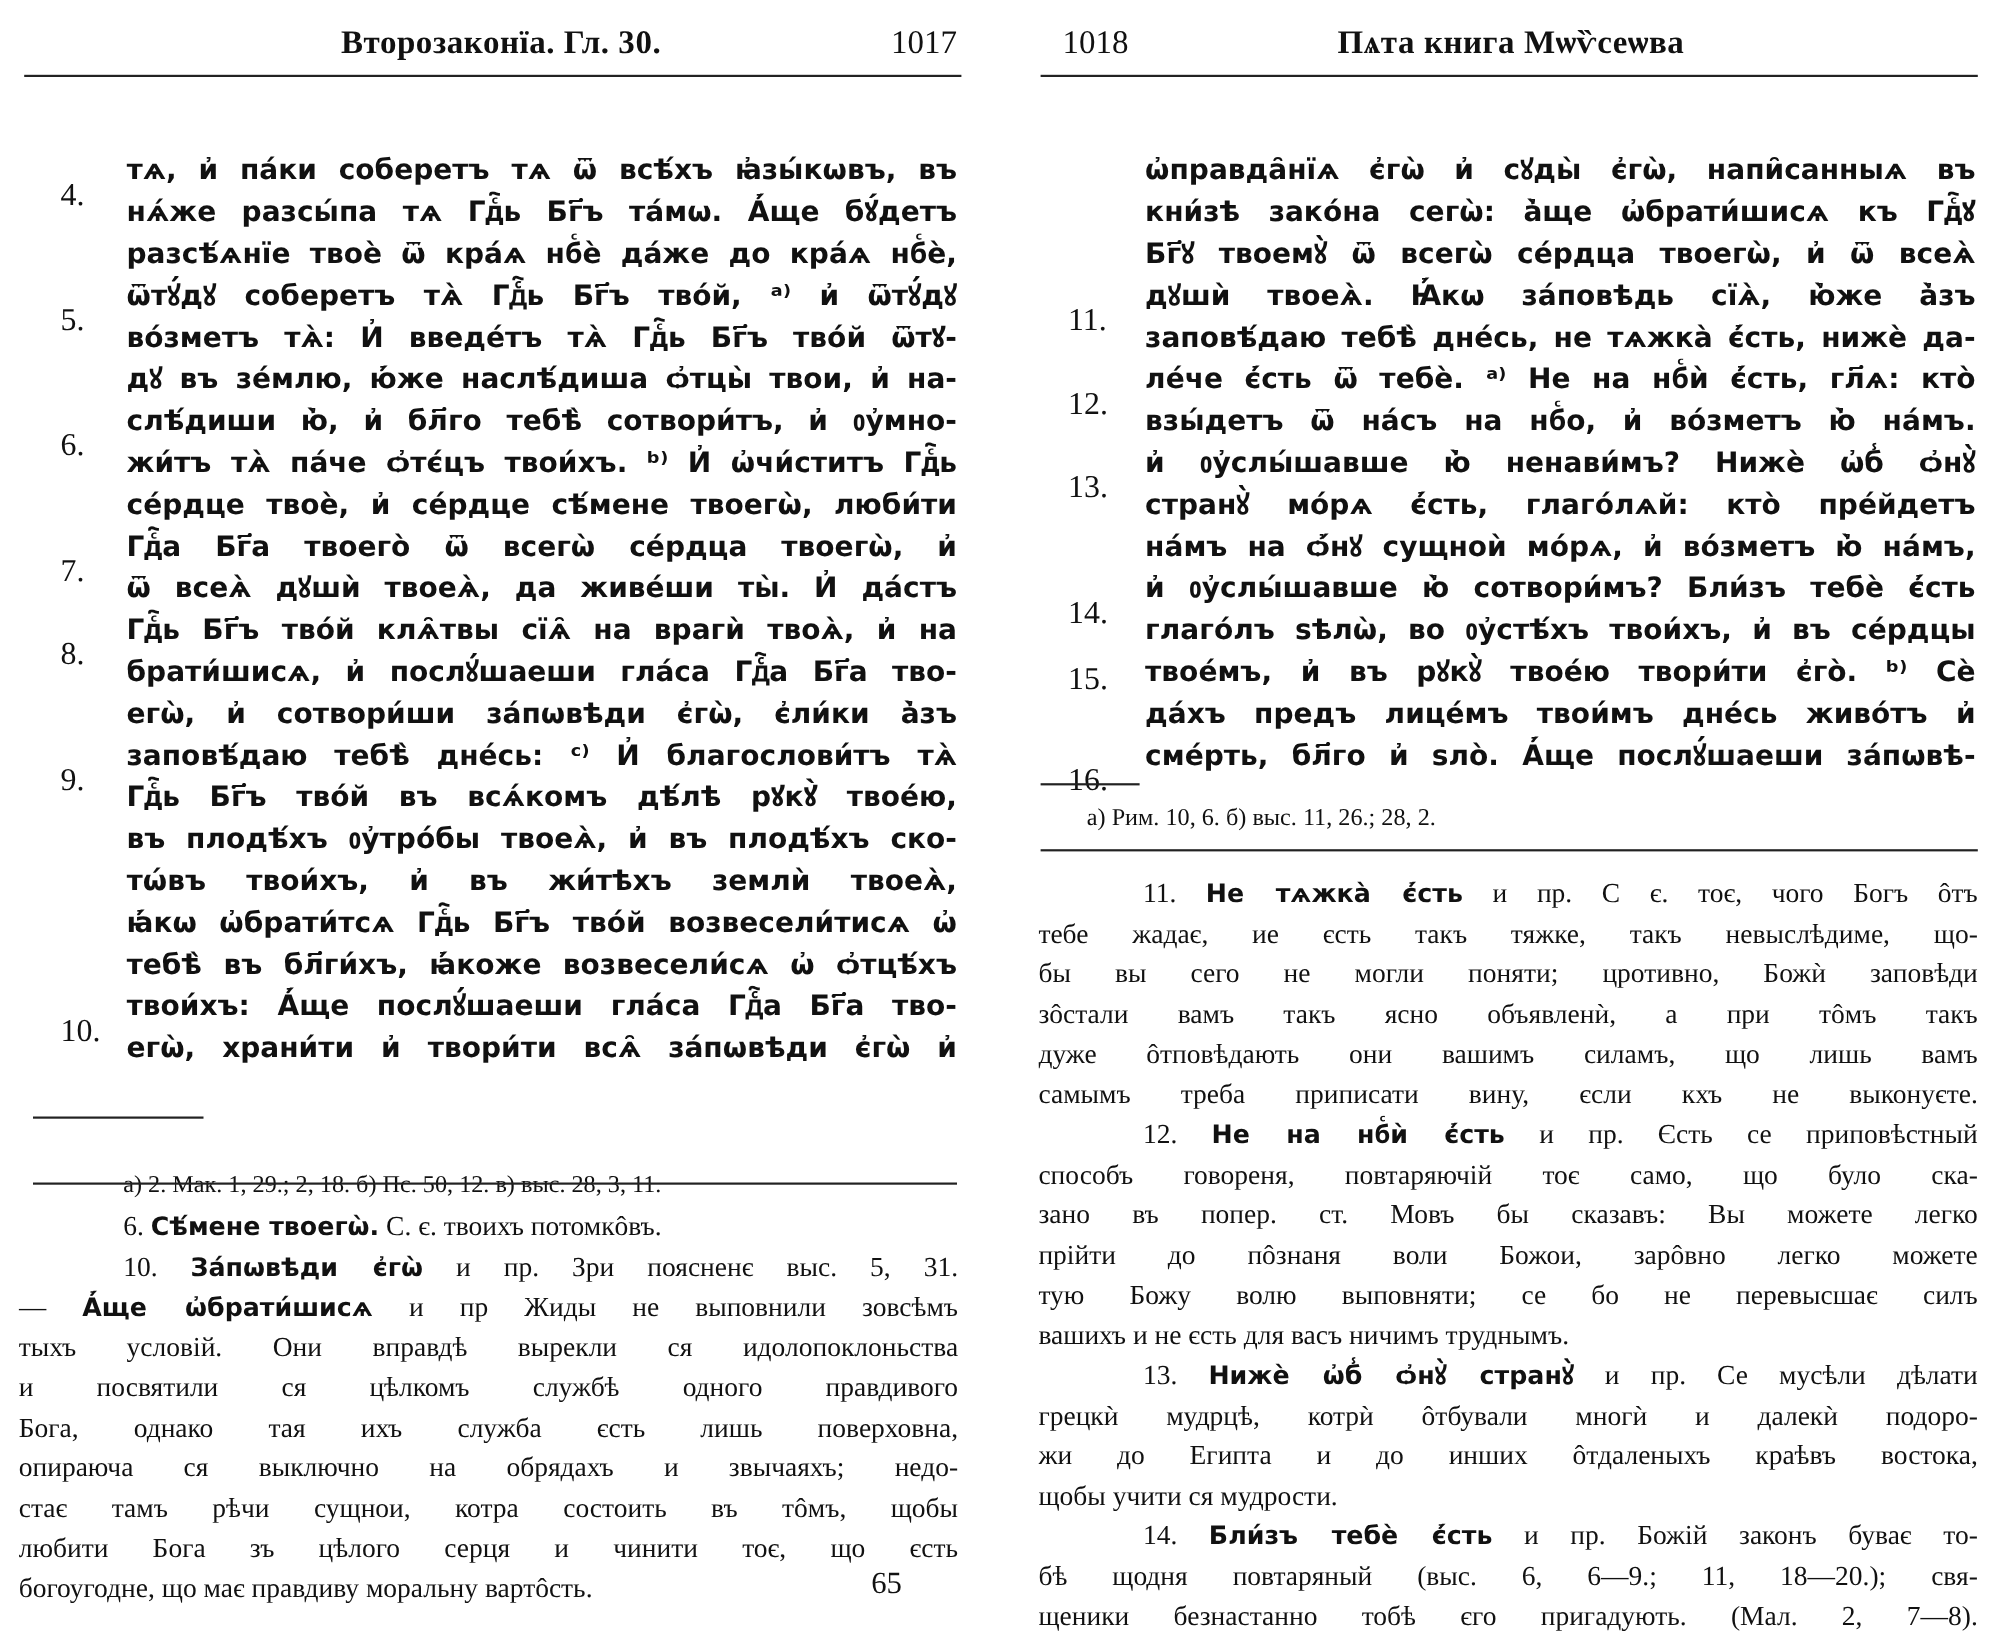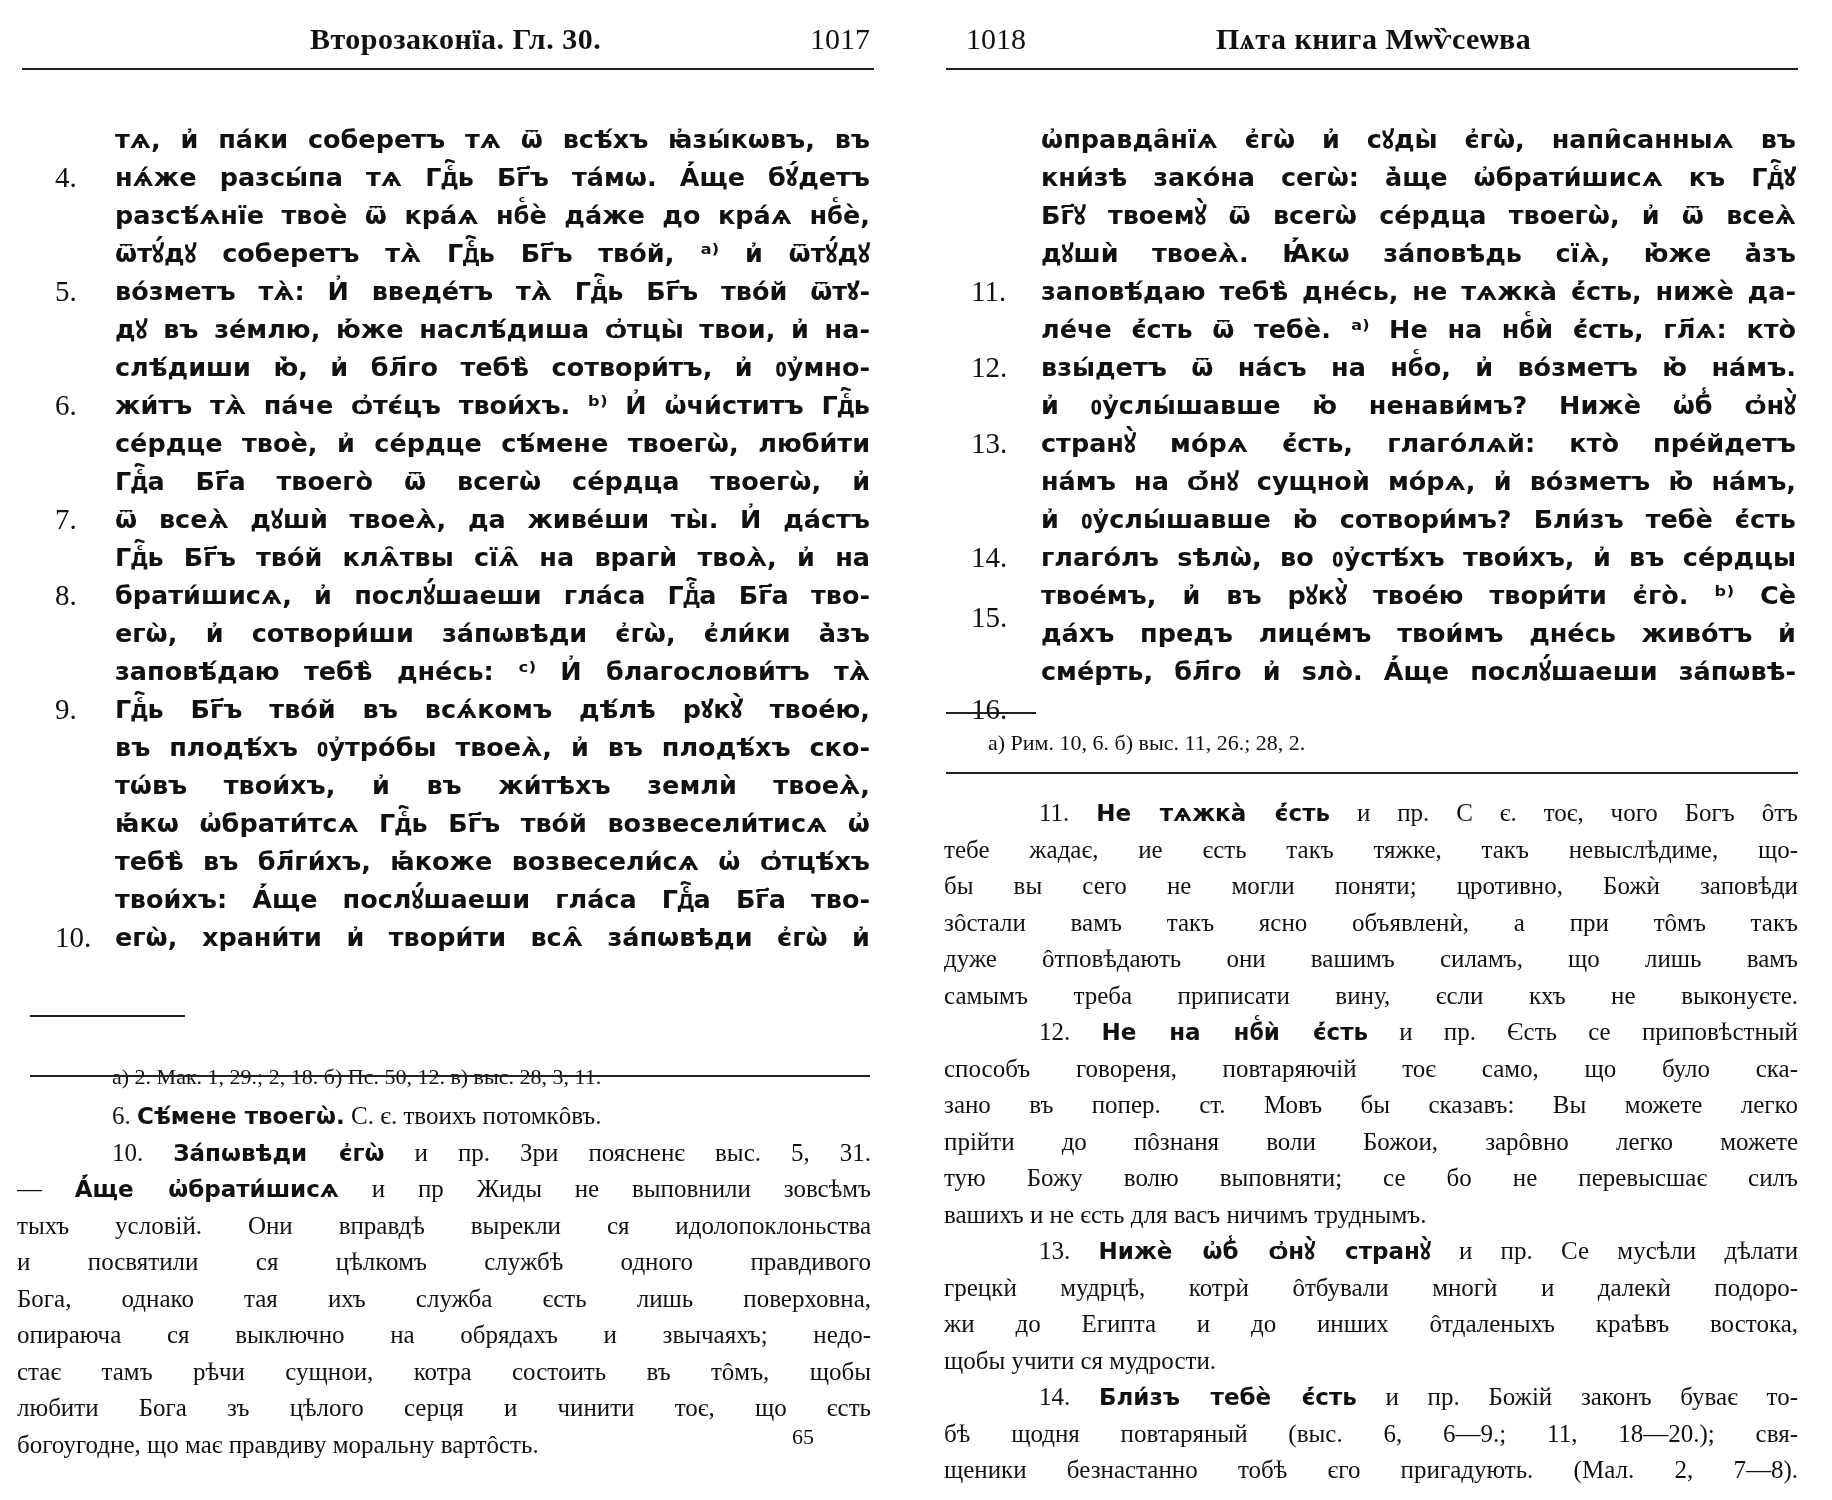--- a/index.html
+++ b/index.html
@@ -5,31 +5,31 @@
   html, body { margin:0; padding:0; background:#ffffff; }
   body { width:1832px; height:1500px; position:relative; overflow:hidden; color:#111; }
   .page { position:absolute; top:0; height:1500px; }
   .page.left { left:0; width:916px; }
   .page.right { left:916px; width:916px; }
   .hdr { position:absolute; top:22px; height:40px; font-family:"Liberation Serif", serif; font-size:30px; }
   .hdr .title { position:absolute; font-weight:bold; letter-spacing:0.5px; white-space:nowrap; }
   .hdr .num { position:absolute; white-space:nowrap; }
   .rule { position:absolute; height:2px; background:#222; }
   .rule.thin { height:1.5px; }
-  .slav { position:absolute; font-family:"DejaVu Sans", sans-serif; font-weight:bold; font-size:25.5px; line-height:38px; }
+  .slav { position:absolute; font-family:"DejaVu Sans", sans-serif; font-weight:bold; font-size:25.5px; line-height:38px;margin-top:16px; }
   .slav .ln { height:38px; white-space:nowrap; text-align:justify; text-align-last:justify; width:100%; overflow:hidden; }
   .vnums { position:absolute; font-family:"Liberation Serif", serif; font-size:29px; line-height:38px; }
   .vnums .v { position:absolute; white-space:nowrap; }
   .fn { position:absolute; font-family:"Liberation Serif", serif; font-size:22px; white-space:nowrap; }
   .comm { position:absolute; font-family:"Liberation Serif", serif; font-size:25px; line-height:36.5px; }
   .comm .ln { height:36.5px; white-space:nowrap; text-align:justify; text-align-last:justify; overflow:hidden; }
   .comm .ln.last { text-align-last:left; }
   .comm .ln.indent { padding-left:95px; }
   .comm b { font-family:"DejaVu Sans", sans-serif; font-weight:bold; font-size:23px; }
-  .pgfoot { position:absolute; font-family:"Liberation Serif", serif; font-size:22px; }
+  .pgfoot { position:absolute; font-family:"Liberation Serif", serif; font-size:28px; }
 </style>
 </head>
 <body>
 
 <div class="page left">
   <div class="hdr" style="left:0;width:916px;">
     <span class="title" style="left:310px;text-align:right;">Второзаконїа. Гл. 30.</span>
     <span class="num" style="left:810px;">1017</span>
   </div>
   <div class="rule" style="left:22px;top:68px;width:852px;"></div>

